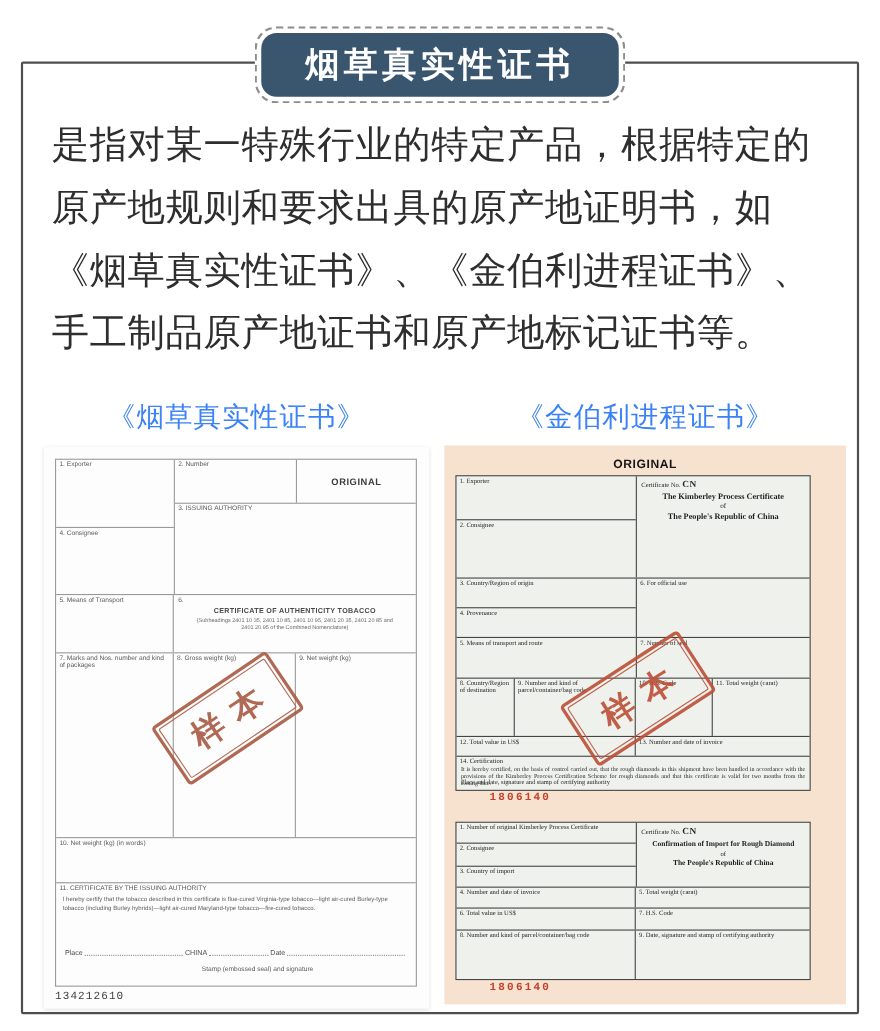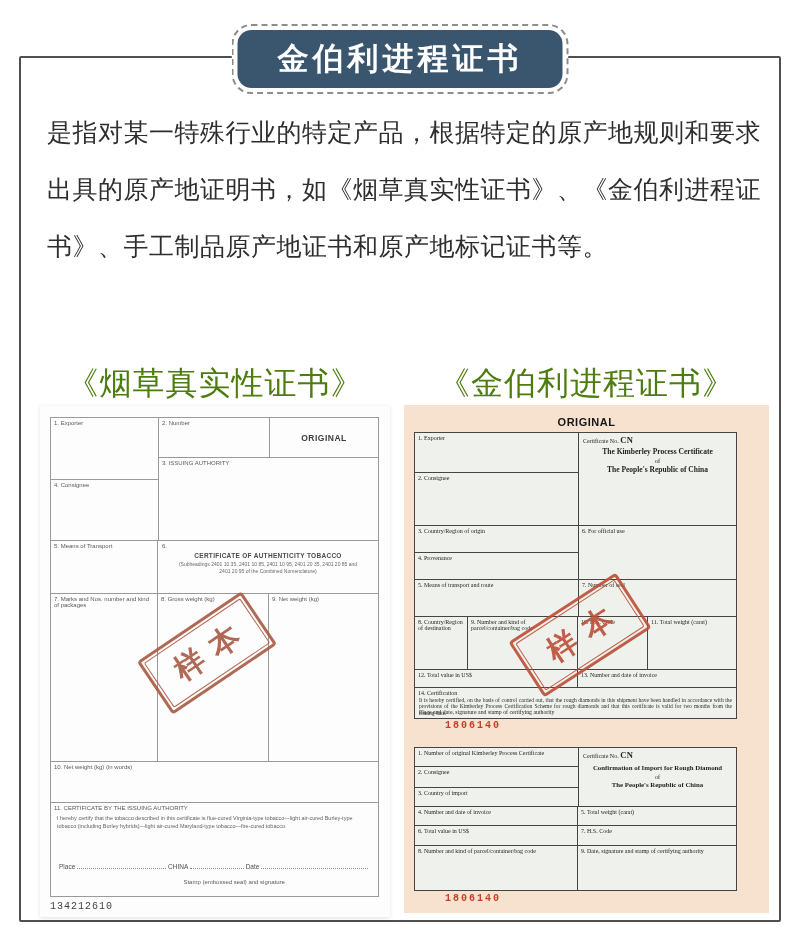--- a/index.html
+++ b/index.html
@@ -7,24 +7,24 @@
   .page{position:relative;width:800px;height:937px;background:#fff;overflow:hidden;}
 
   
   .frame{position:absolute;left:19px;top:56px;right:19px;bottom:15px;border:2px solid #4f4f4f;border-radius:2px;background:#fff;}
 
   
   .badge-outer{position:absolute;left:50%;top:24px;transform:translateX(-50%);border:2px dashed #8d8d8d;border-radius:20px;padding:4px;background:#fff;z-index:5;}
   .badge-inner{background:#3a566e;border-radius:14px;padding:8px 40px;color:#fff;font-size:31px;font-weight:bold;letter-spacing:4px;white-space:nowrap;}
 
   
-  .intro{position:absolute;left:47px;top:104px;width:714px;font-size:25px;line-height:57px;color:#2e2e2e;letter-spacing:0.5px;z-index:3;}
-
-  
-  .sec-title{position:absolute;top:362px;font-size:32px;color:#4d7c0f;letter-spacing:1px;text-align:center;z-index:3;}
+  .intro{position:absolute;left:47px;top:104px;width:714px;font-size:34px;line-height:57px;color:#2e2e2e;letter-spacing:0.5px;z-index:3;}
+
+  
+  .sec-title{position:absolute;top:362px;font-size:25px;color:#3b82f6;letter-spacing:1px;text-align:center;z-index:3;}
   .sec-title.tob{left:40px;width:350px;}
   .sec-title.kim{left:404px;width:365px;}
 
   
   .tcert{position:absolute;left:40px;top:406px;width:350px;height:511px;background:#fdfdfd;box-shadow:0 1px 4px rgba(0,0,0,0.12);z-index:3;}
   .ttable{position:absolute;left:10px;top:11px;width:327px;height:478px;border:1px solid #9a9a9a;color:#5a5a5a;font-size:6px;display:flex;flex-direction:column;background:#fdfdfd;}
   .trow{display:flex;}
   .tcol{display:flex;flex-direction:column;}
   .tcell{padding:2px 3px;box-sizing:border-box;overflow:hidden;}
   .br{border-right:1px solid #9a9a9a;}
@@ -80,21 +80,21 @@
   .ks2{top:488px;}
 </style>
 </head>
 <body>
 
 <div class="page">
 
   <div class="frame"></div>
 
   <div class="badge-outer">
-    <div class="badge-inner">金伯利进程证书</div>
+    <div class="badge-inner">烟草真实性证书</div>
   </div>
 
   <div class="intro">是指对某一特殊行业的特定产品，根据特定的原产地规则和要求出具的原产地证明书，如《烟草真实性证书》、《金伯利进程证书》、手工制品原产地证书和原产地标记证书等。</div>
 
   <div class="sec-title tob">《烟草真实性证书》</div>
   <div class="sec-title kim">《金伯利进程证书》</div>
 
   <div class="tcert">
     <div class="ttable">
 

